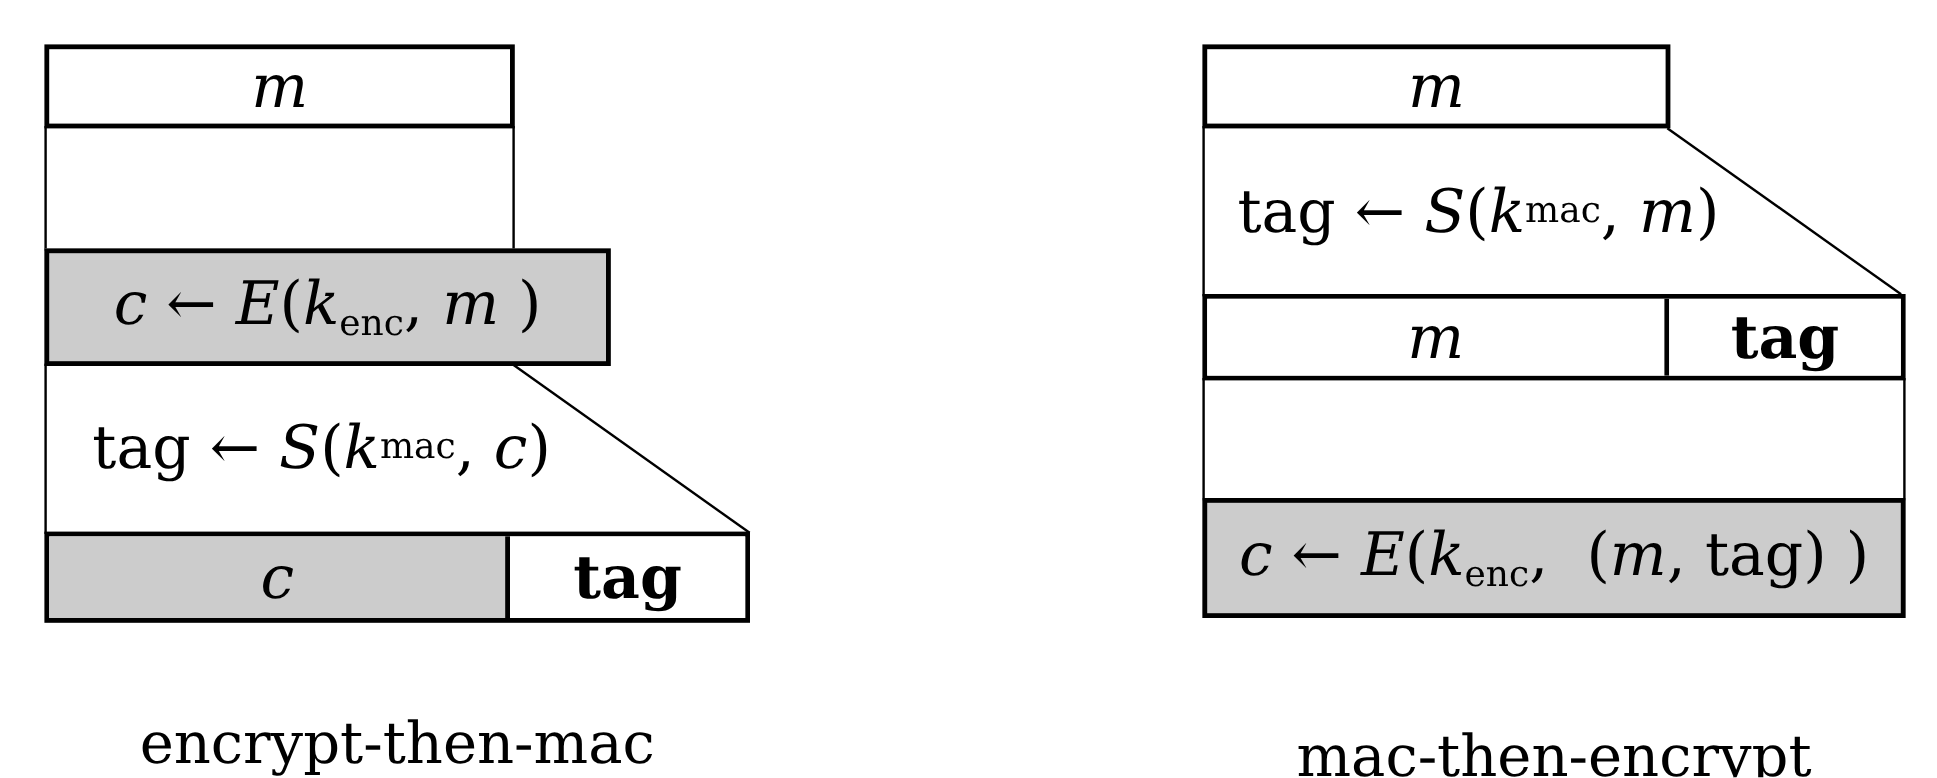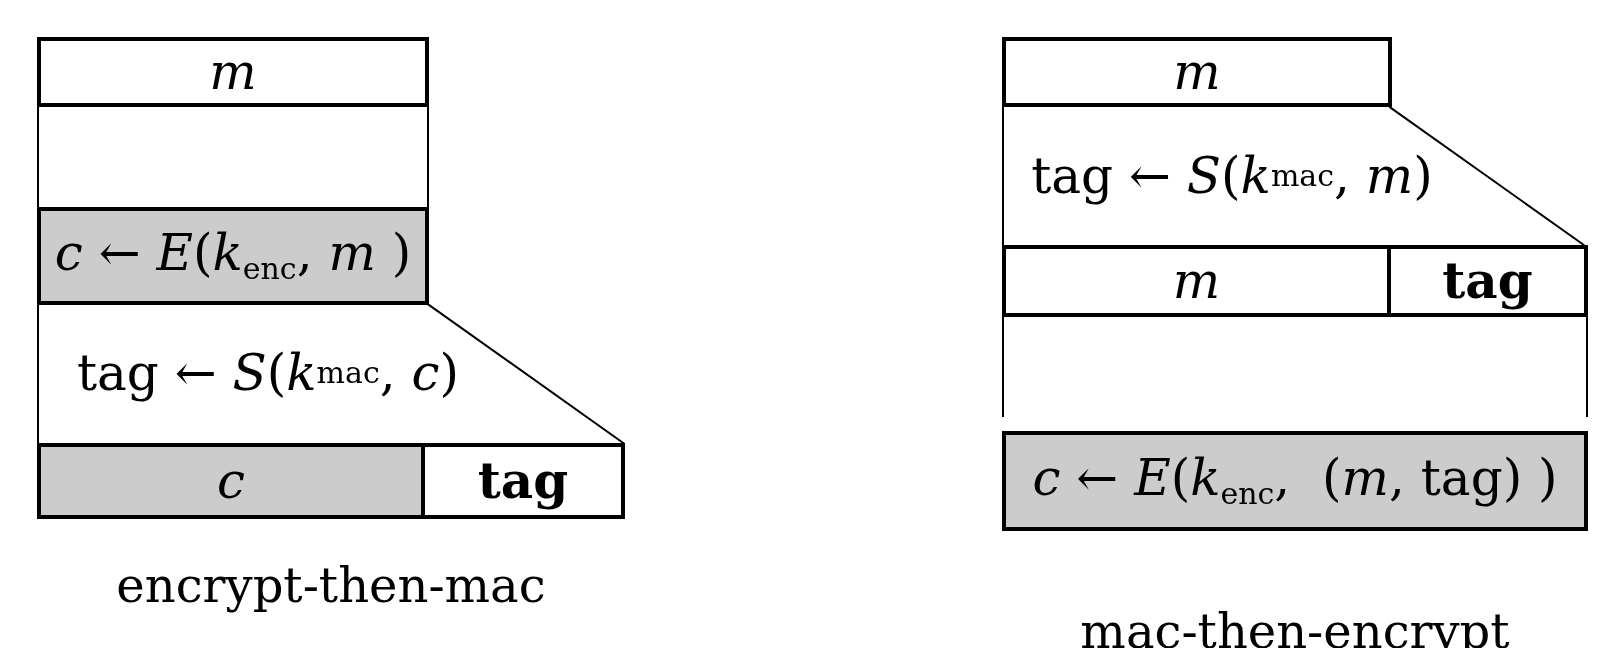--- a/index.html
+++ b/index.html
@@ -83,40 +83,40 @@
 
   <section>
 
     <div class="box" style="left:37px; top:37px; width:392px; height:70px;">
       <span class="var">m</span>
     </div>
 
     <div class="vline" style="left:37px; top:105px; height:104px;"></div>
     <div class="vline" style="left:427px; top:105px; height:104px;"></div>
 
-    <div class="box gray" style="left:37px; top:207px; width:392px; height:98px;">
+    <div class="box gray" style="left:37px; top:207px; width:472px; height:98px;">
       <span class="formula-text"><span class="sg-i">c</span><span class="sg-r"> ← </span><span class="sg-i">E</span><span class="sg-r">(</span><span class="sg-i">k</span><span class="sg-sub">enc</span><span class="sg-r">, </span><span class="sg-i">m</span><span class="sg-r"> )</span></span>
     </div>
 
     <div class="vline" style="left:37px; top:303px; height:142px;"></div>
 
     <div class="diag" style="left:428px; top:303px; width:242px; transform:rotate(35.4deg);"></div>
 
     <div class="formula" style="left:48px; top:310px; width:440px; height:126px;"><span class="sg-r">tag ← </span><span class="sg-i">S</span><span class="sg-r">(</span><span class="sg-i">k</span><span class="sg-sub">mac</span><span class="sg-r">, </span><span class="sg-i">c</span><span class="sg-r">)</span></div>
 
     <div class="row" style="left:37px; top:443px; width:588px; height:76px;">
       <div class="cell gray divider" style="width:384px;">
         <span class="var">c</span>
       </div>
       <div class="cell" style="flex:1;">
         <span class="rm">tag</span>
       </div>
     </div>
 
-    <div class="caption" style="left:37px; top:559px; width:588px; height:52px;">encrypt-then-mac</div>
+    <div class="caption" style="left:37px; top:594px; width:588px; height:52px;">encrypt-then-mac</div>
   </section>
 
   <section>
 
     <div class="box" style="left:1002px; top:37px; width:390px; height:70px;">
       <span class="var">m</span>
     </div>
 
     <div class="vline" style="left:1002px; top:105px; height:142px;"></div>
 
@@ -129,20 +129,20 @@
         <span class="var">m</span>
       </div>
       <div class="cell" style="flex:1;">
         <span class="rm">tag</span>
       </div>
     </div>
 
     <div class="vline" style="left:1002px; top:315px; height:102px;"></div>
     <div class="vline" style="left:1586px; top:315px; height:102px;"></div>
 
-    <div class="box gray" style="left:1002px; top:431px; width:586px; height:100px;">
+    <div class="box gray" style="left:1002px; top:415px; width:586px; height:100px;">
       <span class="formula-text"><span class="sg-i">c</span><span class="sg-r"> ← </span><span class="sg-i">E</span><span class="sg-r">(</span><span class="sg-i">k</span><span class="sg-sub">enc</span><span class="sg-r">,&nbsp; (</span><span class="sg-i">m</span><span class="sg-r">, tag) )</span></span>
     </div>
 
     <div class="caption" style="left:1002px; top:605px; width:586px; height:52px;">mac-then-encrypt</div>
   </section>
 
 </div>
 
 </body></html>

